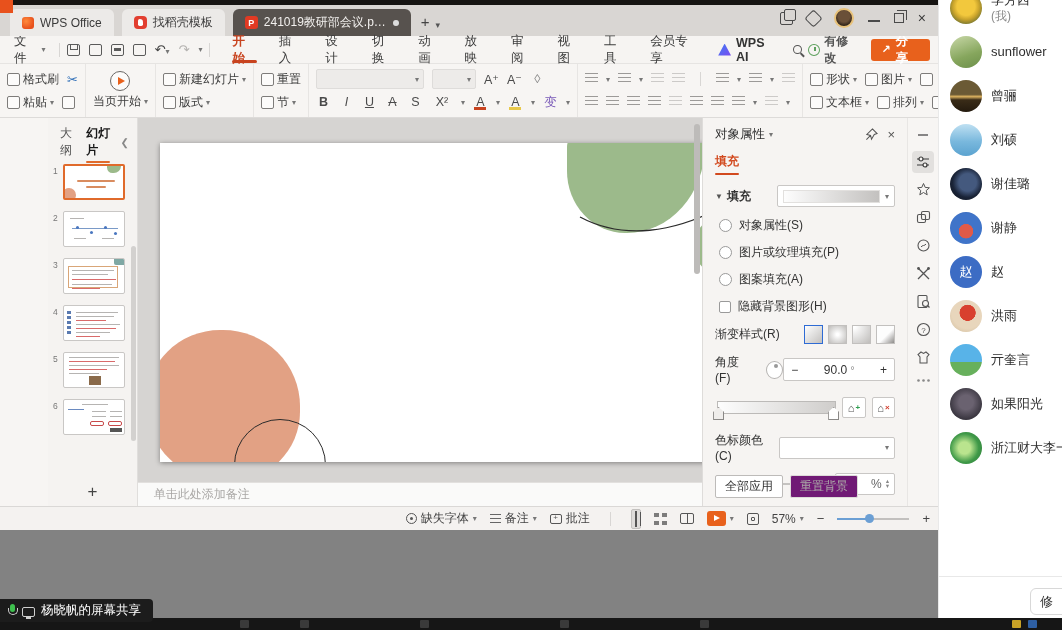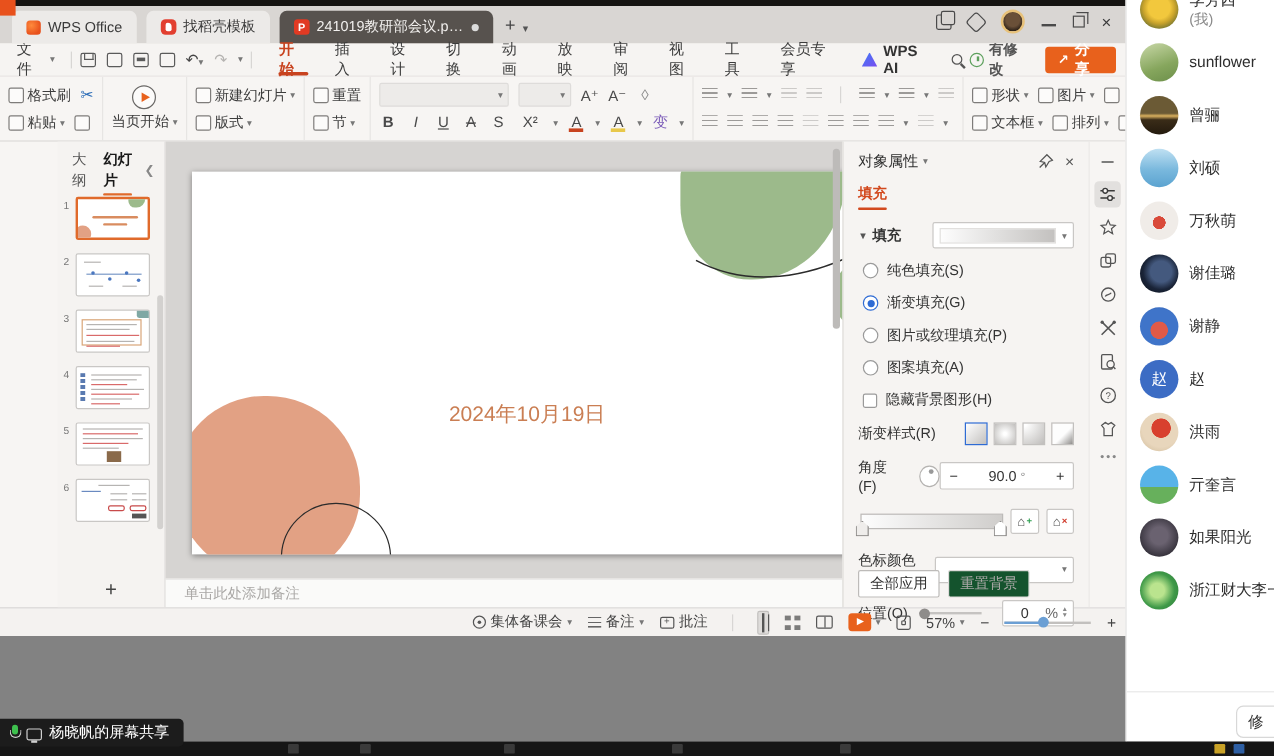--- a/index.html
+++ b/index.html
@@ -145,21 +145,21 @@
   .stopbtn .plus{color:#2d9e4f;}
   .stopbtn .cross{color:#d03a2a;}
   .select{margin-left:auto;width:118px;height:22px;background:#fff;border:1px solid #c9c7c5;border-radius:2px;display:flex;align-items:center;justify-content:flex-end;padding:0 5px;}
   .minislider{width:52px;height:2px;background:#c5c3c1;position:relative;margin-left:10px;}
   .minislider::before{content:'';position:absolute;left:0;top:-3.5px;width:9px;height:9px;border-radius:50%;background:#8e8c8a;}
   .spin{margin-left:auto;width:60px;height:22px;background:#fff;border:1px solid #c9c7c5;border-radius:2px;display:flex;align-items:center;padding:0 4px;gap:3px;}
   .spin .num{flex:1;text-align:center;}
   .spin .arrows{display:flex;flex-direction:column;font-size:5.5px;color:#888;line-height:5px;}
   .pp-btns{position:absolute;bottom:8px;left:12px;display:flex;gap:7px;}
   .ppbtn{height:23px;padding:0 9px;border:1px solid #bdbbb9;background:#fff;border-radius:2px;font-size:12px;color:#333;display:flex;align-items:center;}
-  .ppbtn.disabled{background:#14532d;border-color:#dddbd9;color:#aaa8a6;}
+  .ppbtn.disabled{background:#701a75;border-color:#dddbd9;color:#aaa8a6;}
 
   
   .strip{width:33px;background:#f7f5f3;border-left:1px solid #e8e6e4;display:flex;flex-direction:column;align-items:center;padding-top:10px;gap:13px;}
   .strip svg{display:block;}
   .strip .active-ic{background:#e2e0de;border-radius:4px;padding:4px;margin:-4px;}
 
   
   .statusbar{height:24px;background:#f4f2f0;border-top:1px solid #dad8d6;display:flex;align-items:center;font-size:12px;color:#444;padding:0 8px;}
   .sb-left{display:flex;align-items:center;gap:16px;margin-left:-9px;}
   .theme-ic{width:11px;height:11px;border:1px solid #777;border-radius:2px;background:linear-gradient(135deg,#fff 40%,#bbb);}
@@ -532,21 +532,20 @@
 
       <div class="canvas">
         <div class="slide">
           <div class="blob-green"></div>
           <div class="blob-green2"></div>
           <svg class="curve-svg" width="559" height="319">
             <path d="M420,74 C465,98 515,88 558,66" stroke="#2b2b2b" stroke-width="1.3" fill="none"></path>
           </svg>
           <div class="blob-orange"></div>
           <div class="circle-line"></div>
-          <div class="slide-date">2024年10月19日</div>
         </div>
         <div class="cv-scroll"></div>
         <div class="notesbar">
           <span>单击此处添加备注</span>
         </div>
       </div>
 
       <div class="props">
         <div class="pp-head">
           <span class="pp-title">对象属性</span>
@@ -562,25 +561,21 @@
         <div class="pp-row">
           <span class="tri">▼</span>
           <span class="pp-sect">填充</span>
           <span class="grad-select">
               <span class="grad-strip"></span>
               <span class="chev" style="margin-left:5px;">▾</span>
             </span>
         </div>
         <div class="opt">
           <span class="radio"></span>
-          <span>纯色填充(S)</span>
-        </div>
-        <div class="opt">
-          <span class="radio on"></span>
-          <span>渐变填充(G)</span>
+          <span>对象属性(S)</span>
         </div>
         <div class="opt">
           <span class="radio"></span>
           <span>图片或纹理填充(P)</span>
         </div>
         <div class="opt">
           <span class="radio"></span>
           <span>图案填充(A)</span>
         </div>
         <div class="opt">
@@ -687,21 +682,21 @@
             <circle cx="7.5" cy="2.5" r="1.3" fill="#888"></circle>
             <circle cx="12.5" cy="2.5" r="1.3" fill="#888"></circle>
           </svg>
       </div>
     </div>
 
     <div class="statusbar">
       <div class="sb-right">
         <span class="sb-item">
           <span class="beaut-ic"></span>
-          <span>集体备课会</span>
+          <span>缺失字体</span>
             <span class="chev">▾</span>
         </span>
         <span class="sb-item">
           <span class="note-ic"></span>
           <span>备注</span>
             <span class="chev">▾</span>
         </span>
         <span class="sb-item">
           <span class="cmt-ic"></span>
           <span>批注</span>
@@ -750,26 +745,20 @@
             <div class="pname">曾骊</div>
           </div>
       </div>
       <div class="prow">
         <div class="avatar" style="background: linear-gradient(rgb(191, 224, 242), rgb(121, 184, 221) 55%, rgb(91, 163, 208));"></div>
         <div class="pmeta">
             <div class="pname">刘硕</div>
           </div>
       </div>
       <div class="prow">
-        <div class="avatar" style="background: radial-gradient(circle at 50% 55%, rgb(217, 74, 58) 0px, rgb(217, 74, 58) 22%, rgb(240, 236, 232) 23%);"></div>
-        <div class="pmeta">
-            <div class="pname">万秋萌</div>
-          </div>
-      </div>
-      <div class="prow">
         <div class="avatar" style="background: radial-gradient(circle at 55% 45%, rgb(68, 89, 126) 0px, rgb(68, 89, 126) 35%, rgb(26, 36, 56) 60%, rgb(10, 13, 20));"></div>
         <div class="pmeta">
             <div class="pname">谢佳璐</div>
           </div>
       </div>
       <div class="prow">
         <div class="avatar" style="background: radial-gradient(circle at 50% 60%, rgb(224, 90, 72) 0px, rgb(224, 90, 72) 28%, rgb(63, 116, 201) 30%, rgb(63, 116, 201) 70%, rgb(44, 85, 160));"></div>
         <div class="pmeta">
             <div class="pname">谢静</div>
           </div>

